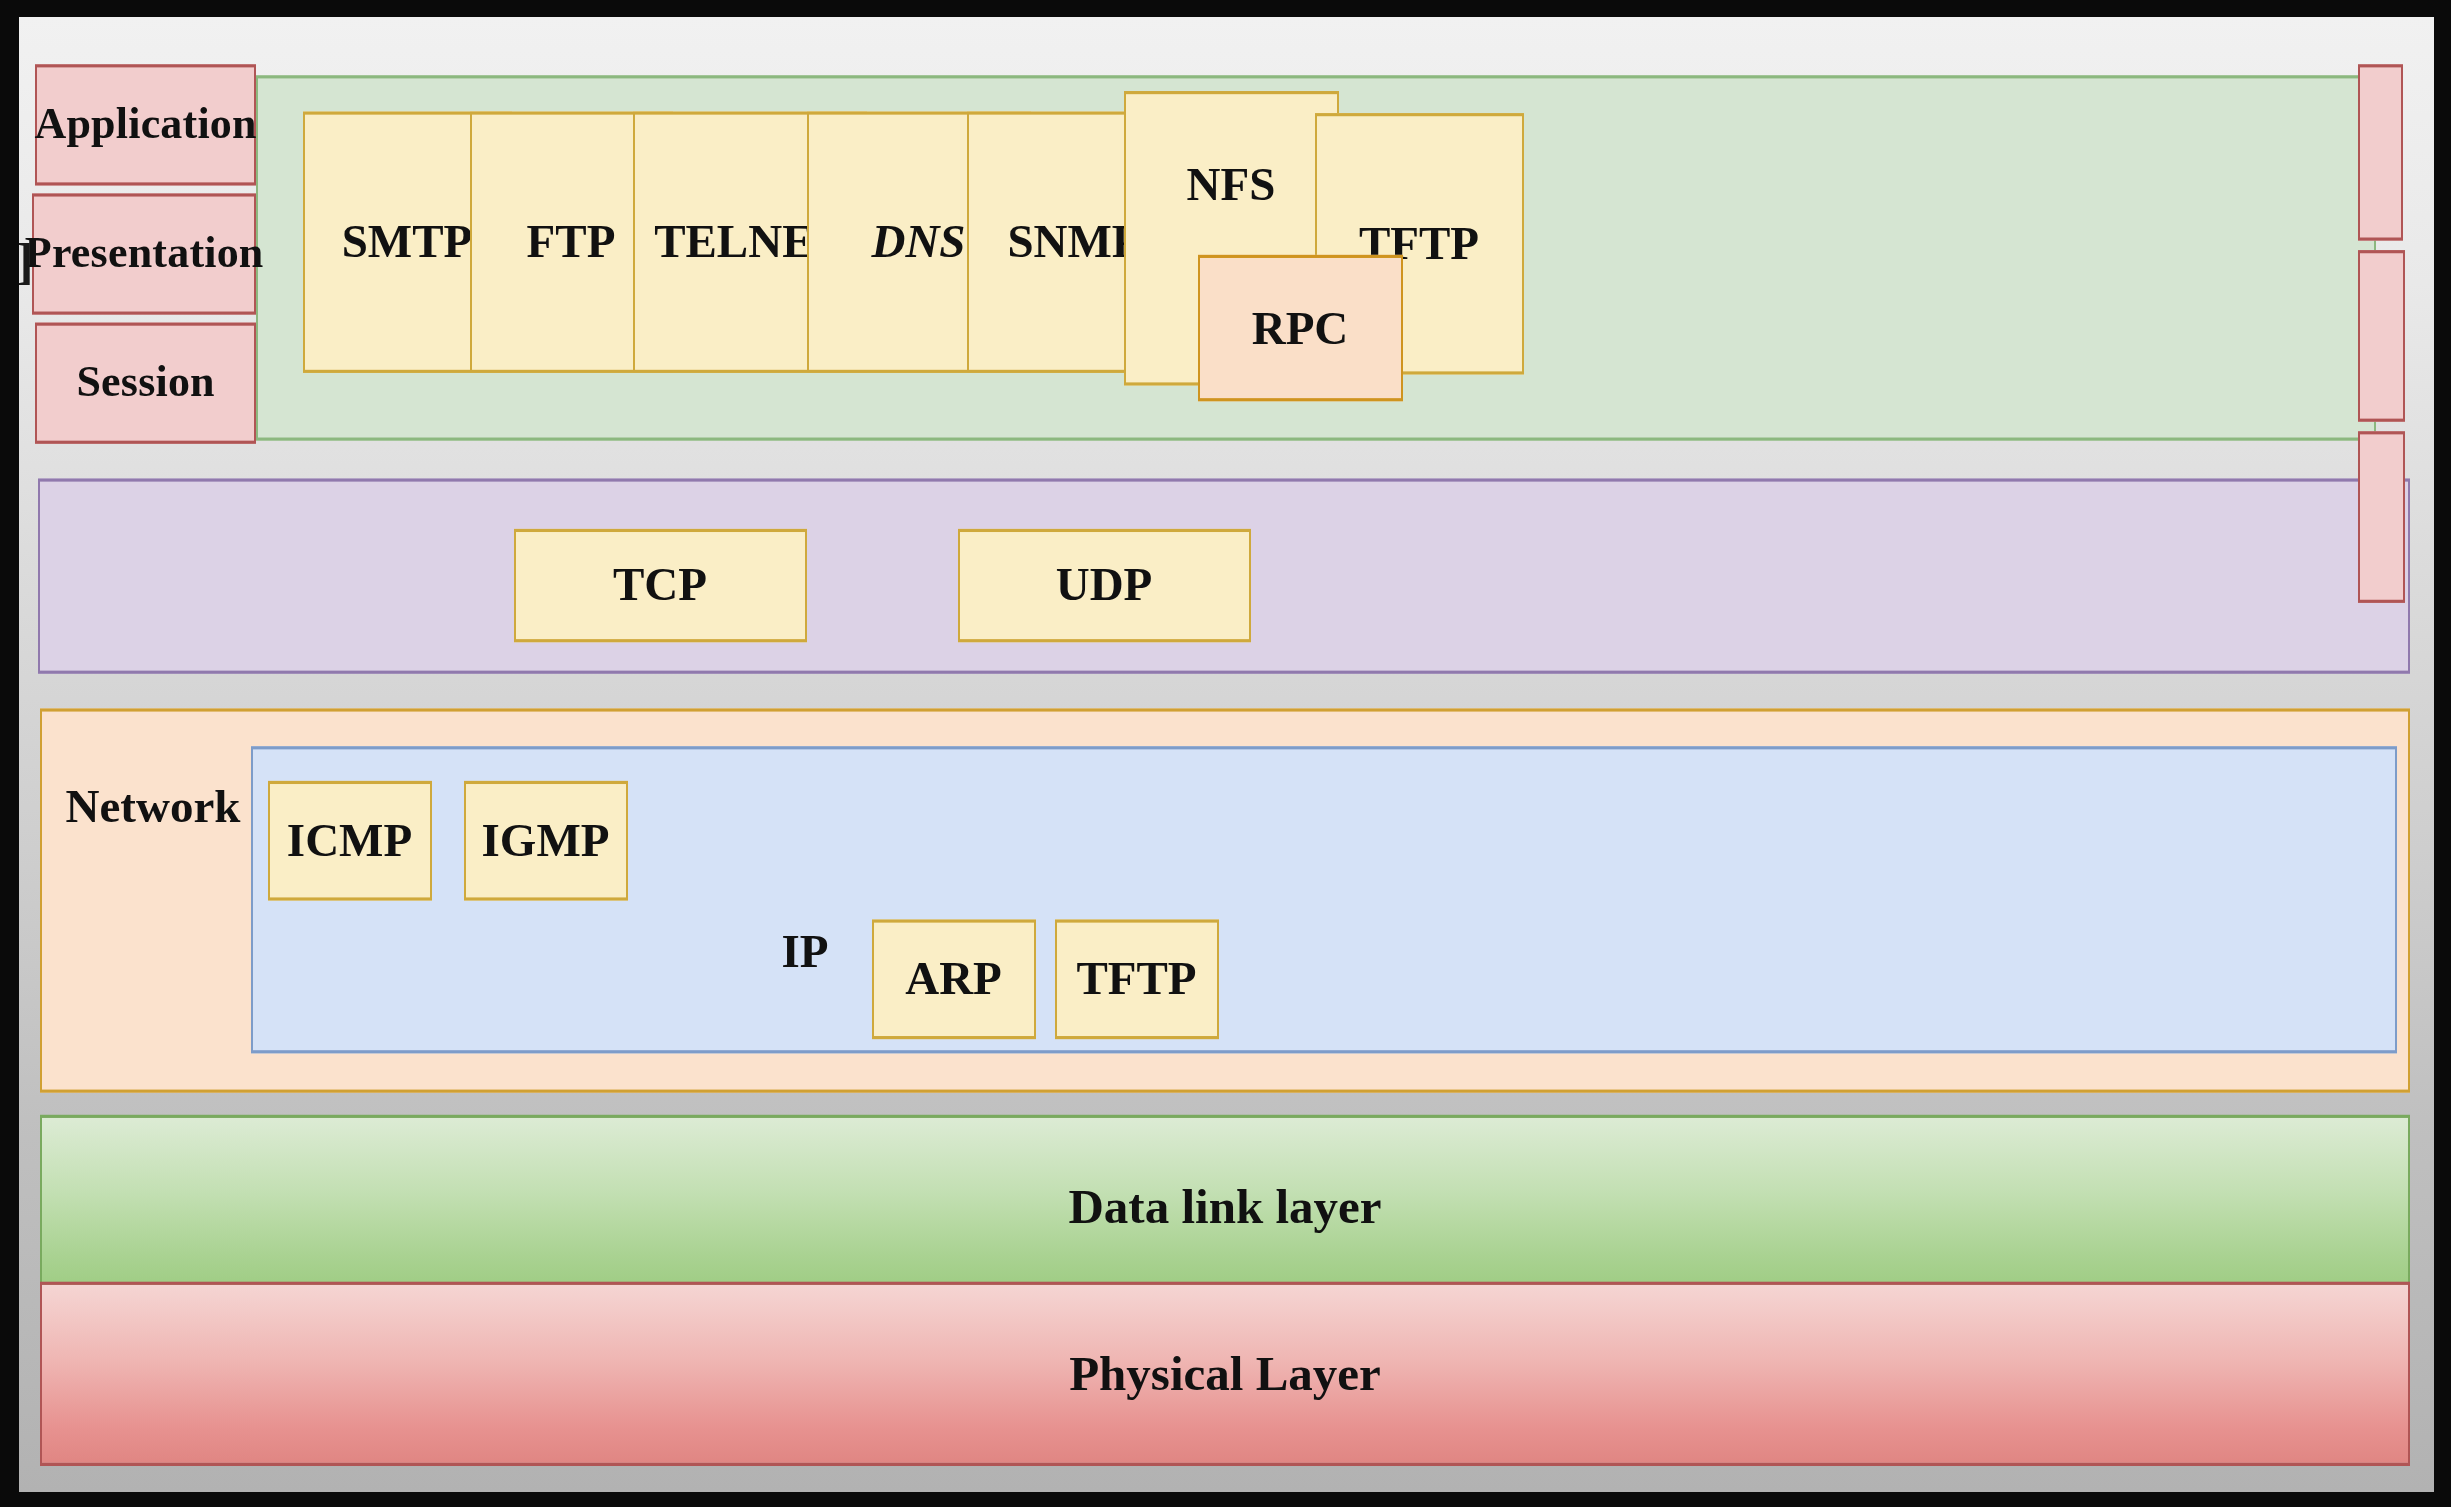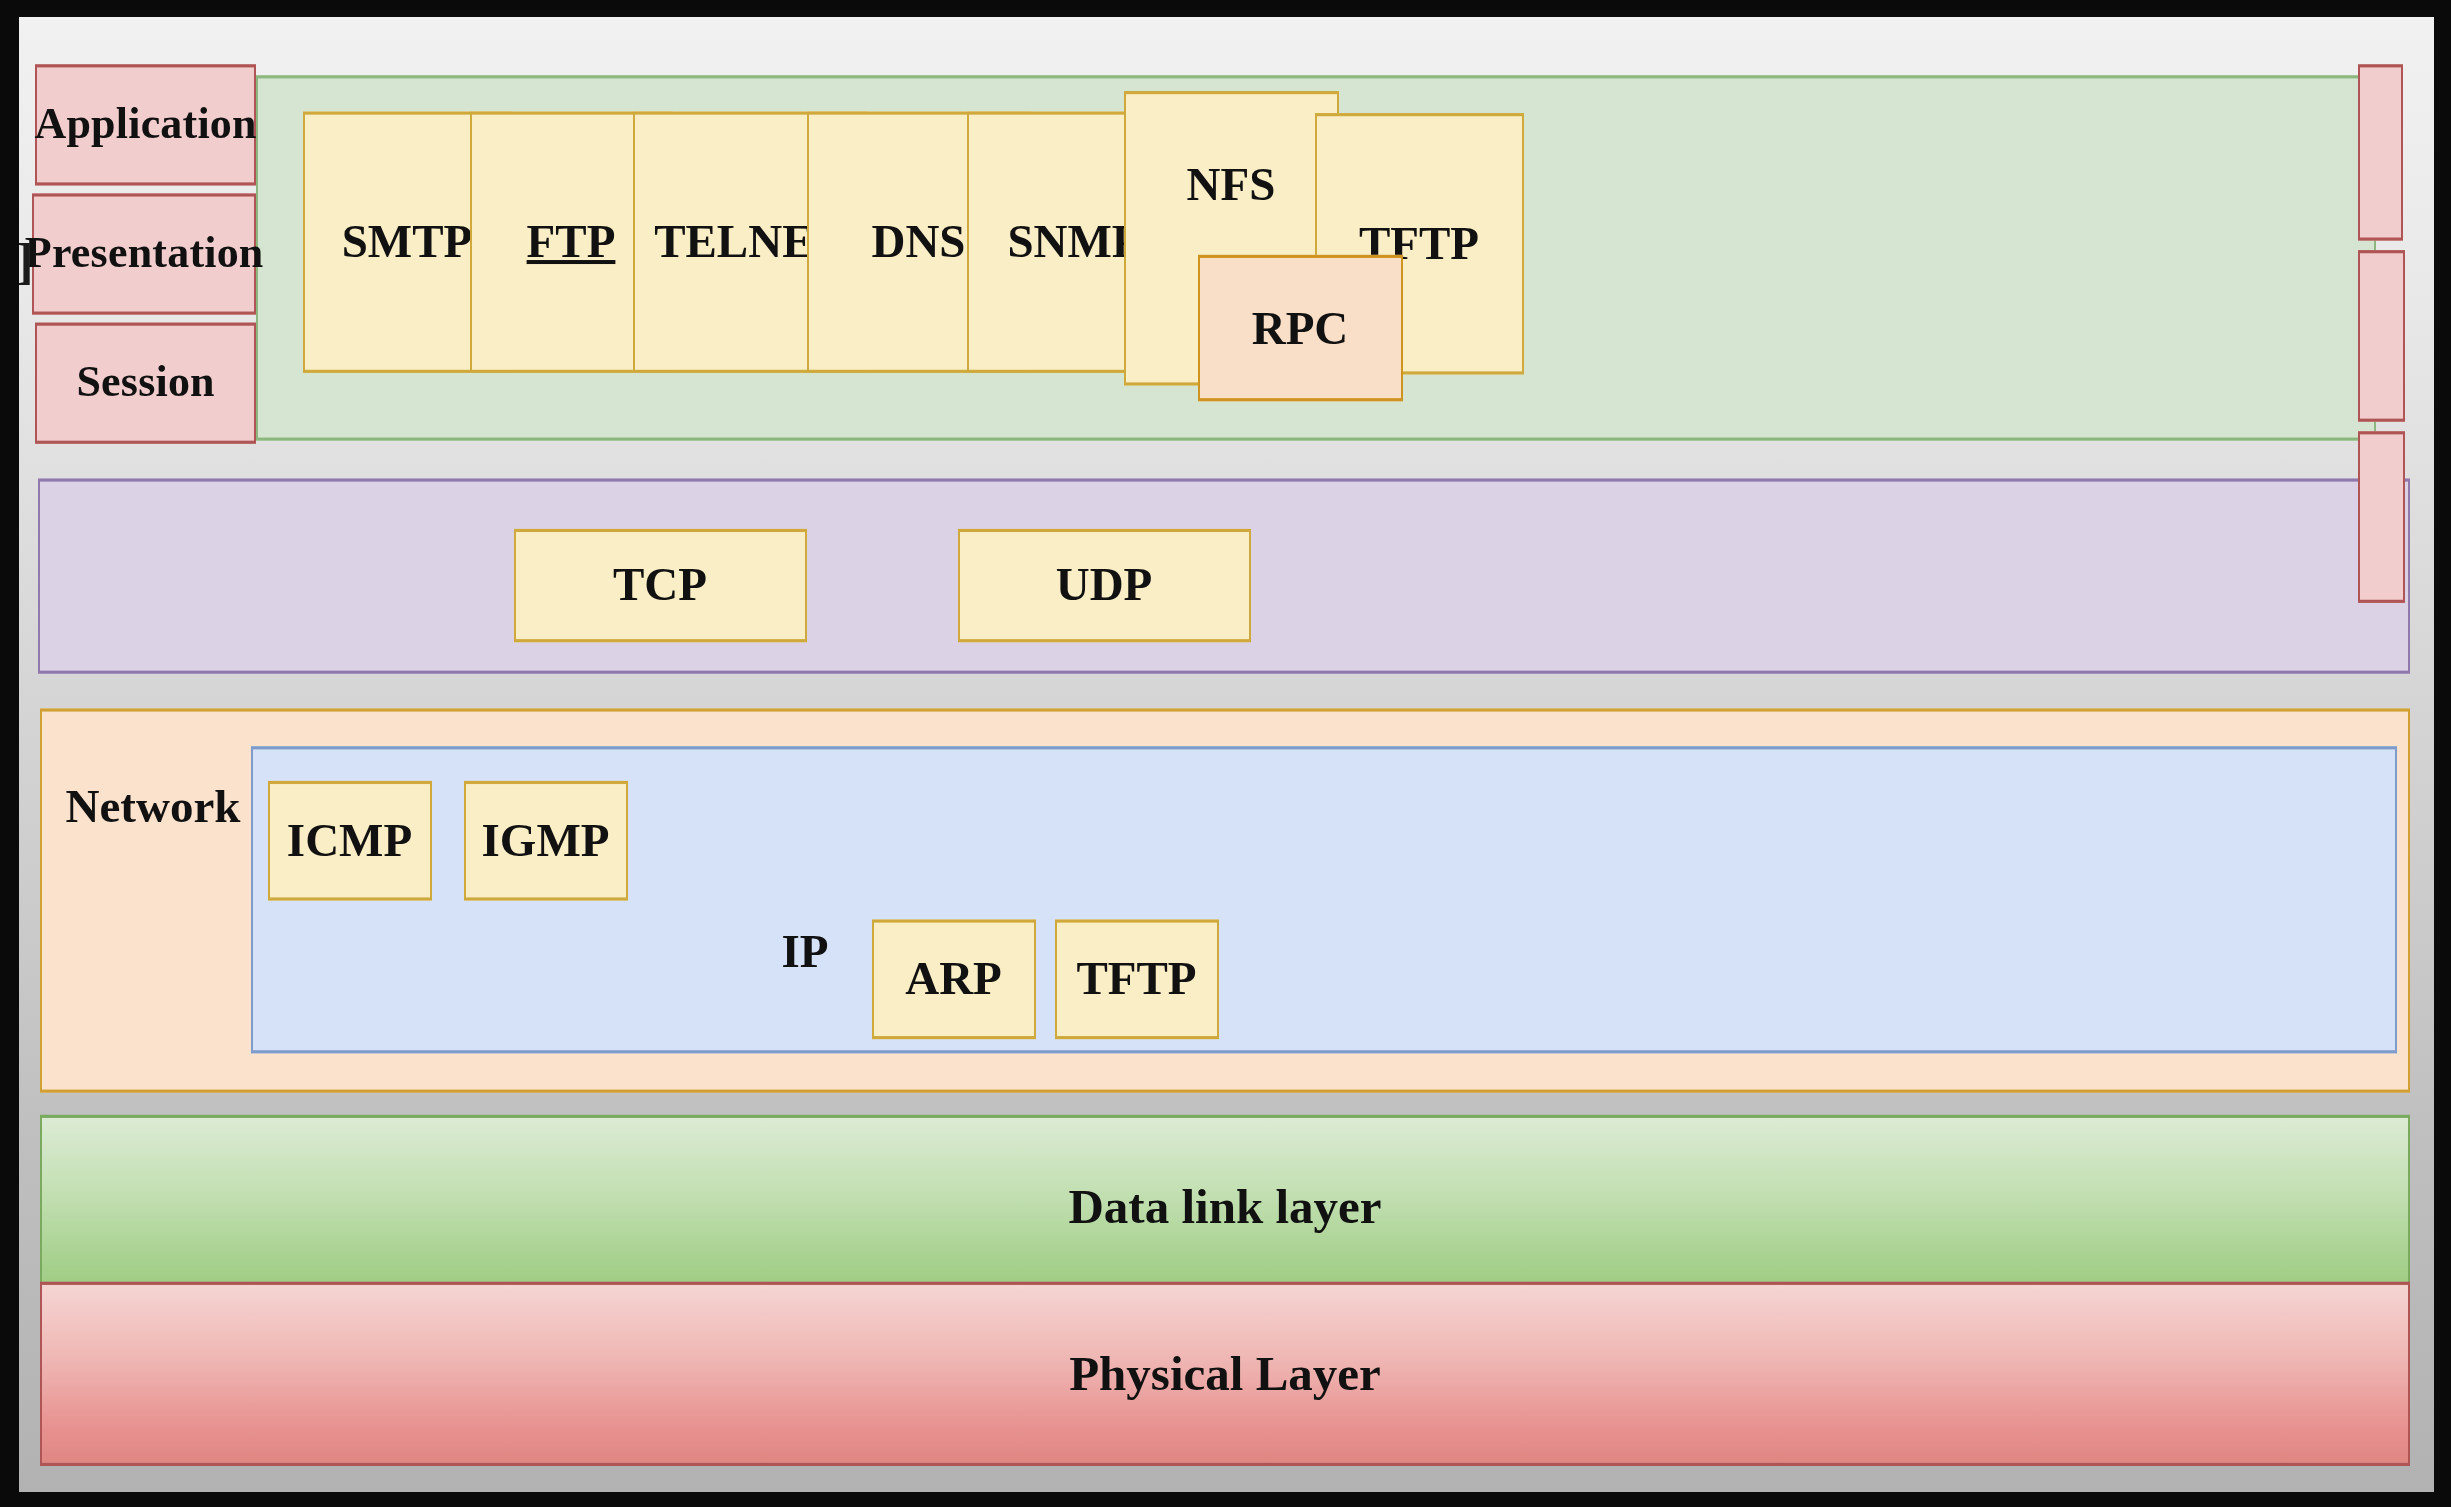--- a/index.html
+++ b/index.html
@@ -144,29 +144,29 @@
   <div id="canvas">
       <div style="position: absolute; left: 0px; top: 0px; width: 2415px; height: 936px; transform-origin: left top; transform: scale(1, 1.575);">
 
     <div id="app-band" class="abs" style="left:237px; top:37px; width:2120px; height:232px;"></div>
 
     <div class="abs proto boxlabel" style="left:284px; top:60px; width:209px; height:166px;">
       <span style="display: inline-block; transform: scale(1, 0.634921); transform-origin: center center;">SMTP</span>
     </div>
 
     <div class="abs proto boxlabel" style="left:451px; top:60px; width:203px; height:166px;">
-      <span style="display: inline-block; transform: scale(1, 0.634921); transform-origin: center center; text-decoration: underline;">FTP</span>
+      <span style="display: inline-block; transform: scale(1, 0.634921); transform-origin: center center;">FTP</span>
     </div>
 
     <div class="abs proto boxlabel" style="left:614px; top:60px; width:234px; height:166px;">
       <span style="display: inline-block; transform: scale(1, 0.634921); transform-origin: center center;">TELNET</span>
     </div>
 
     <div class="abs proto boxlabel" style="left:788px; top:60px; width:224px; height:166px;">
-      <span style="display: inline-block; transform: scale(1, 0.634921); transform-origin: center center;">DNS</span>
+      <span style="display: inline-block; transform: scale(1, 0.634921); transform-origin: center center; font-style: italic;">DNS</span>
     </div>
 
     <div class="abs proto boxlabel" style="left:948px; top:60px; width:215px; height:166px;">
       <span style="display: inline-block; transform: scale(1, 0.634921); transform-origin: center center;">SNMP</span>
     </div>
 
     <div class="abs proto boxlabel" style="left:1105px; top:47px; width:215px; height:187px; align-items:flex-start; padding-top:33px;">
       <span style="display: inline-block; transform: scale(1, 0.634921); transform-origin: center center; text-align: center;">NFS</span>
     </div>
 

